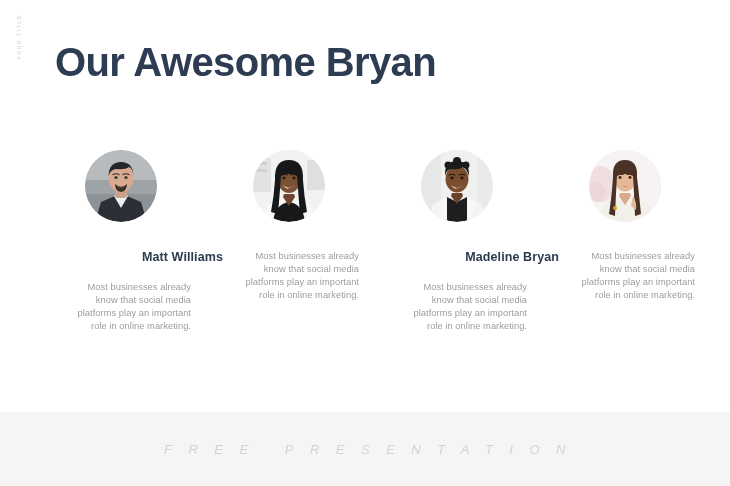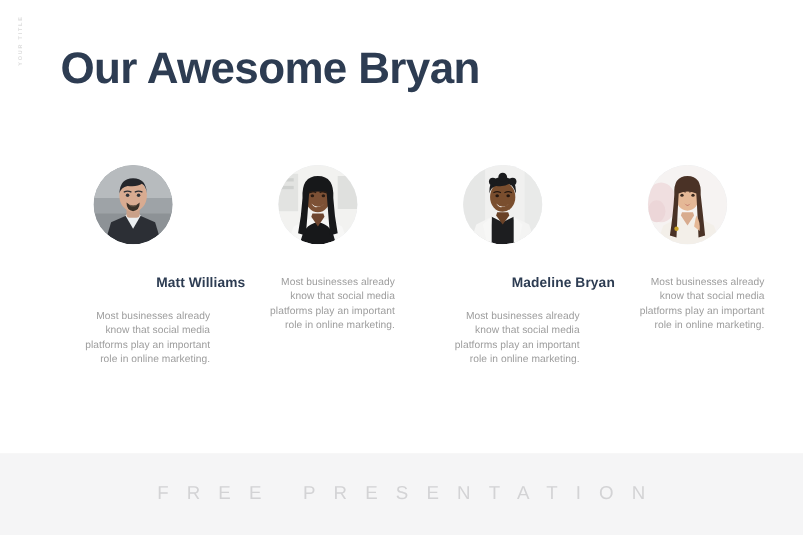--- a/index.html
+++ b/index.html
@@ -108,26 +108,27 @@
     left: 0;
     right: 0;
     top: 412px;
     height: 74px;
     background: #f5f5f6;
     display: flex;
     align-items: center;
     justify-content: center;
   }
   .footer-text {
-    font-size: 17px;
+    font-size: 13px;
     letter-spacing: 16.5px;
     color: #d3d3d5;
     font-weight: 400;
     text-indent: 16px;
     white-space: nowrap;
+    font-style: italic;
   }
 </style>
 </head>
 <body>
 
 <div class="slide">
 
   <div class="side-label">
     <span>YOUR TITLE</span>
   </div>

